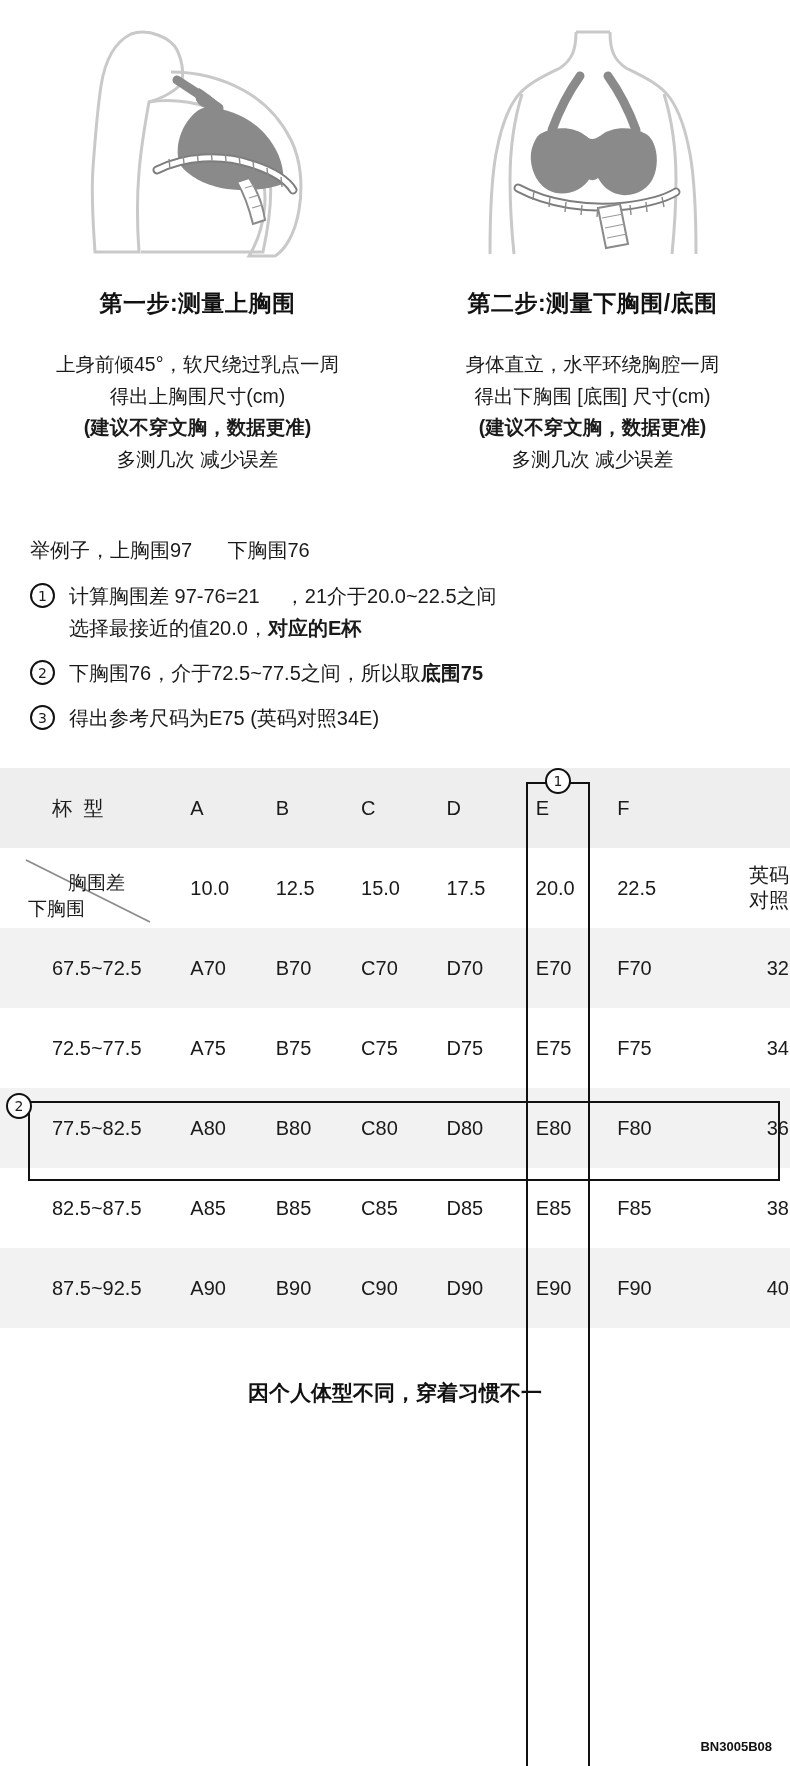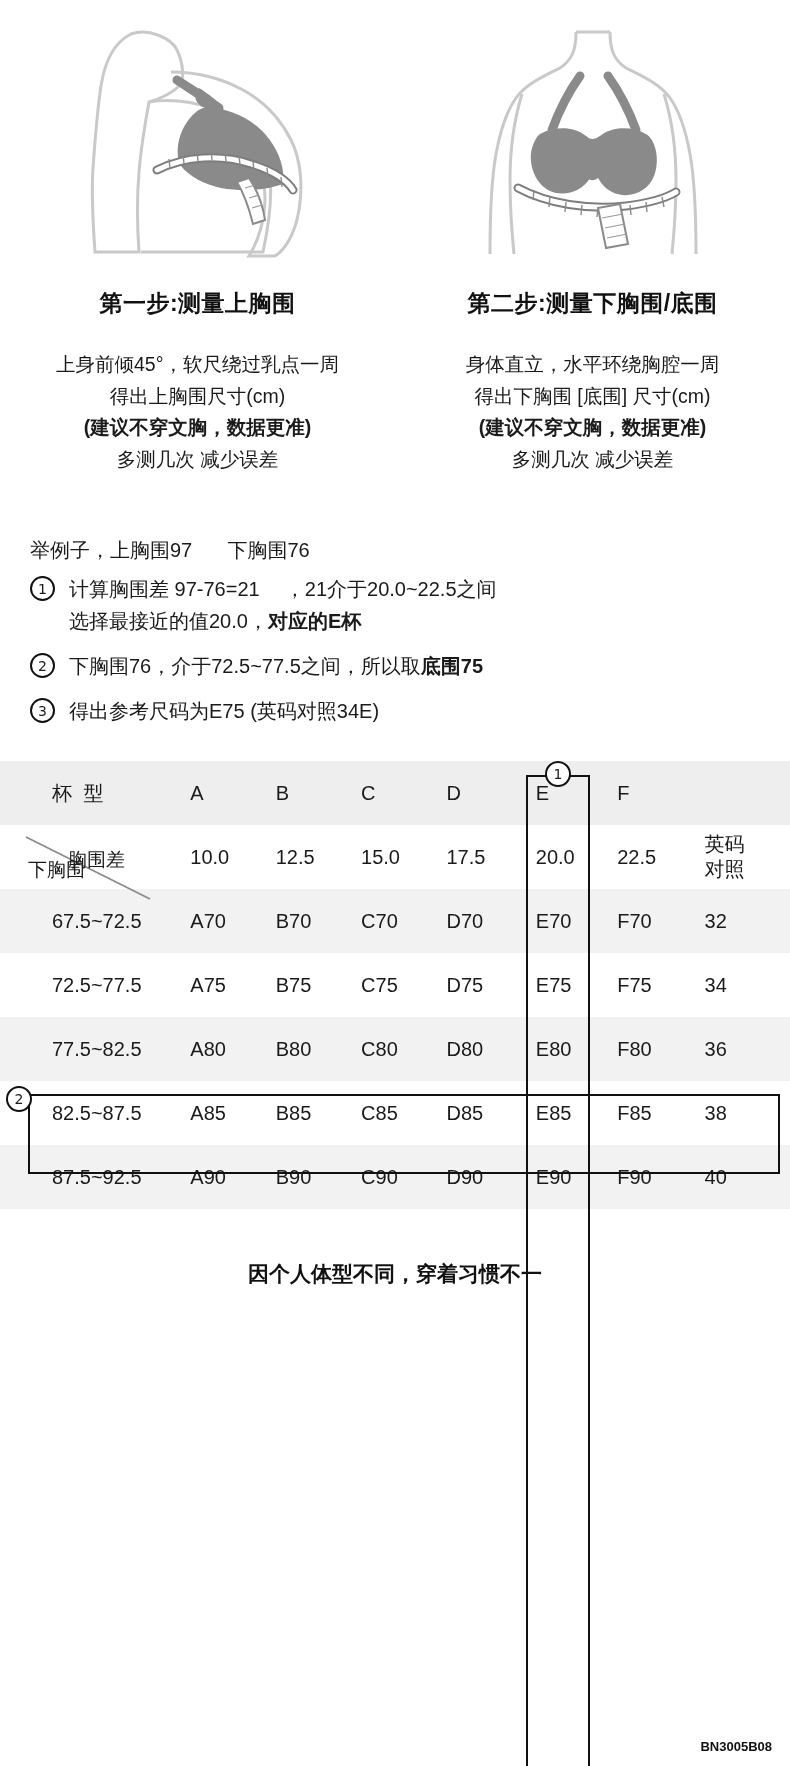--- a/index.html
+++ b/index.html
@@ -59,21 +59,21 @@
     margin-top: 62px;
     padding-left: 30px;
   }
   .step3-title {
     font-size: 23px;
     font-weight: bold;
     margin-bottom: 18px;
   }
   .step3-example {
     font-size: 20px;
-    margin-bottom: 9px;
+    margin-bottom: 16px;
   }
   .step3-example .gap { display: inline-block; width: 24px; }
 
   .num-line {
     display: flex;
     align-items: flex-start;
     margin-bottom: 13px;
     font-size: 20px;
   }
   .circle-num {
@@ -100,33 +100,33 @@
     position: relative;
     width: 790px;
   }
   table.size-table {
     border-collapse: collapse;
     width: 790px;
     table-layout: fixed;
   }
   table.size-table td {
     font-size: 20px;
-    height: 64px;
+    height: 80px;
     vertical-align: middle;
     color: #1a1a1a;
   }
   .row-head { background: #eeeeee; }
   .row-sub  { background: #ffffff; }
   .row-alt  { background: #f2f2f2; }
   .row-white{ background: #ffffff; }
 
   td.c-label { width: 165px; padding-left: 52px; }
   td.c-a, td.c-b, td.c-c, td.c-d, td.c-e, td.c-f { width: 79px; text-align: left; padding-left: 12px; }
   td.c-e { padding-left: 16px; }
-  td.c-last { width: 92px; text-align: left; padding-left: 14px; }
+  td.c-last { width: 92px; text-align: right; padding-left: 14px; }
 
   .cup-head { font-size: 21px; letter-spacing: 3px; }
   .col-head { font-size: 21px; }
 
   .diag-cell {
     position: relative;
     height: 86px;
     padding: 0;
   }
   .diag-cell .top-label {

